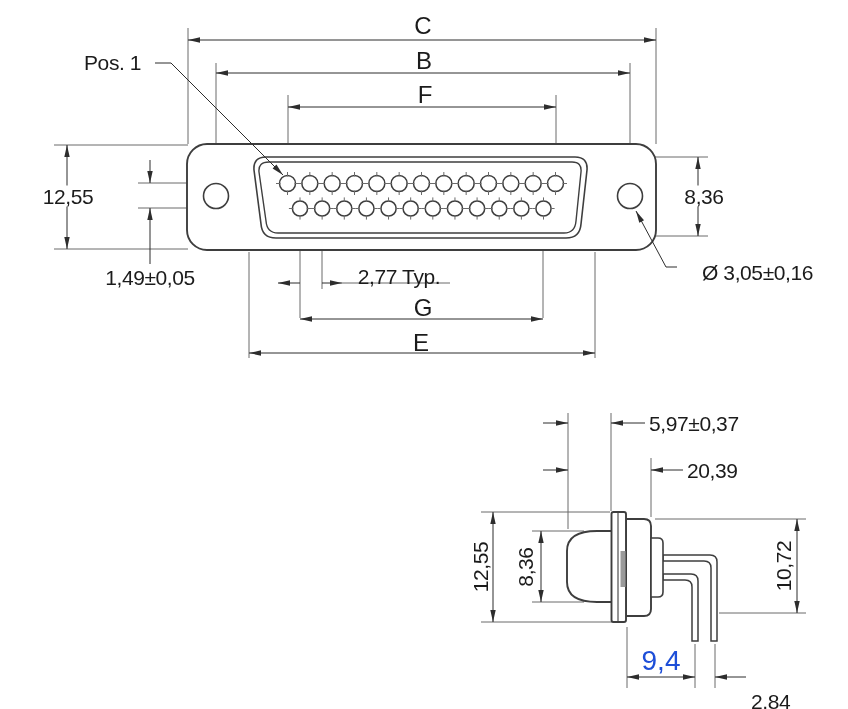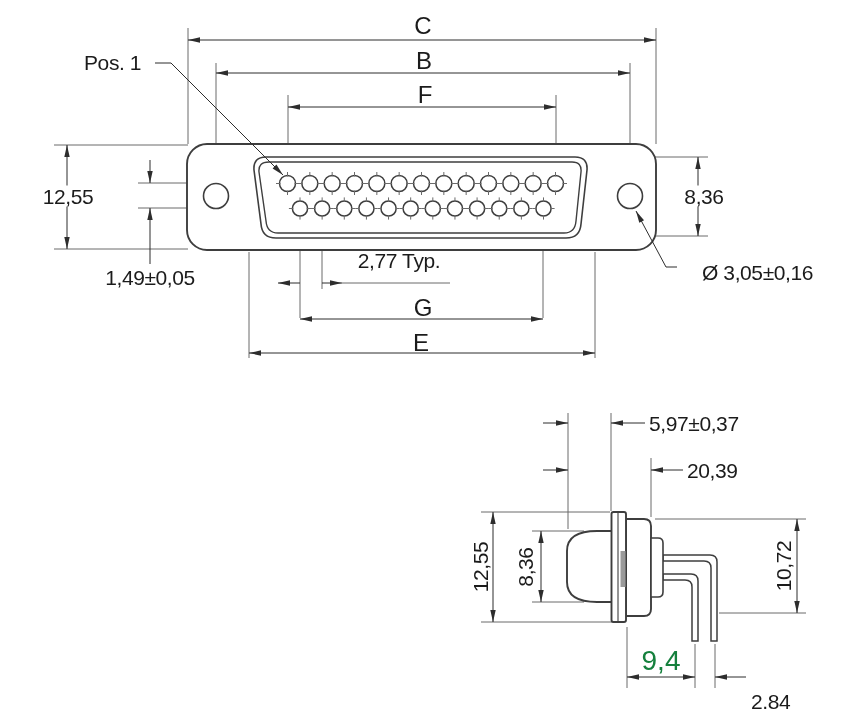--- a/index.html
+++ b/index.html
@@ -9,21 +9,21 @@
   }
   #draw{position:absolute;left:0;top:0;}
   .lbl{
     position:absolute;white-space:nowrap;color:#1b1b1b;
     font-size:21px;letter-spacing:-0.4px;line-height:1;
   }
   .ctr{transform:translate(-50%,-50%);}
   .vctr{transform:translateY(-50%);}
   .rot{transform:translate(-50%,-50%) rotate(-90deg);}
   .big{font-size:24px;letter-spacing:0;}
-  .huge{font-size:28px;letter-spacing:0;color:#15803d;}
+  .huge{font-size:28px;letter-spacing:0;color:#1d4ed8;}
   .bgw{background:#fff;padding:0 2px;}
   .dl{stroke:#6b6b6b;stroke-width:1;fill:none;}
   .al{stroke:#2d2d2d;stroke-width:1;fill:none;}
   .ol{stroke:#3e3e3e;stroke-width:1.9;fill:#fff;}
   .ol2{stroke:#3e3e3e;stroke-width:1.4;fill:none;}
   .pin{stroke:#3e3e3e;stroke-width:1.5;fill:#fff;}
 </style>
 </head>
 <body>
 
@@ -291,21 +291,21 @@
   <div class="lbl big ctr" style="left:425px;top:95px;">F</div>
 
   <div class="lbl ctr bgw" style="left:68px;top:196px;">12,55</div>
 
   <div class="lbl ctr" style="left:150px;top:277px;">1,49±0,05</div>
 
   <div class="lbl ctr bgw" style="left:704px;top:196px;">8,36</div>
 
   <div class="lbl vctr" style="left:702px;top:272px;">Ø 3,05±0,16</div>
 
-  <div class="lbl ctr" style="left:399px;top:260px;">2,77 Typ.</div>
+  <div class="lbl ctr" style="left:399px;top:276px;">2,77 Typ.</div>
 
   <div class="lbl big ctr" style="left:423px;top:308px;">G</div>
 
   <div class="lbl big ctr" style="left:421px;top:343px;">E</div>
 
   <div class="lbl vctr" style="left:649px;top:423px;">5,97±0,37</div>
 
   <div class="lbl vctr" style="left:687px;top:470px;">20,39</div>
 
   <div class="lbl rot" style="left:480px;top:567px;">12,55</div>

